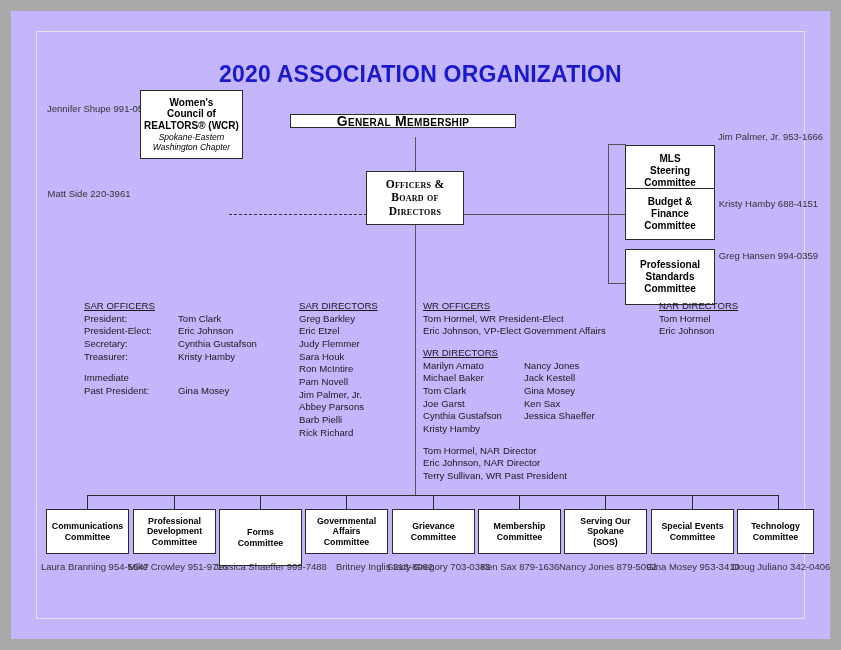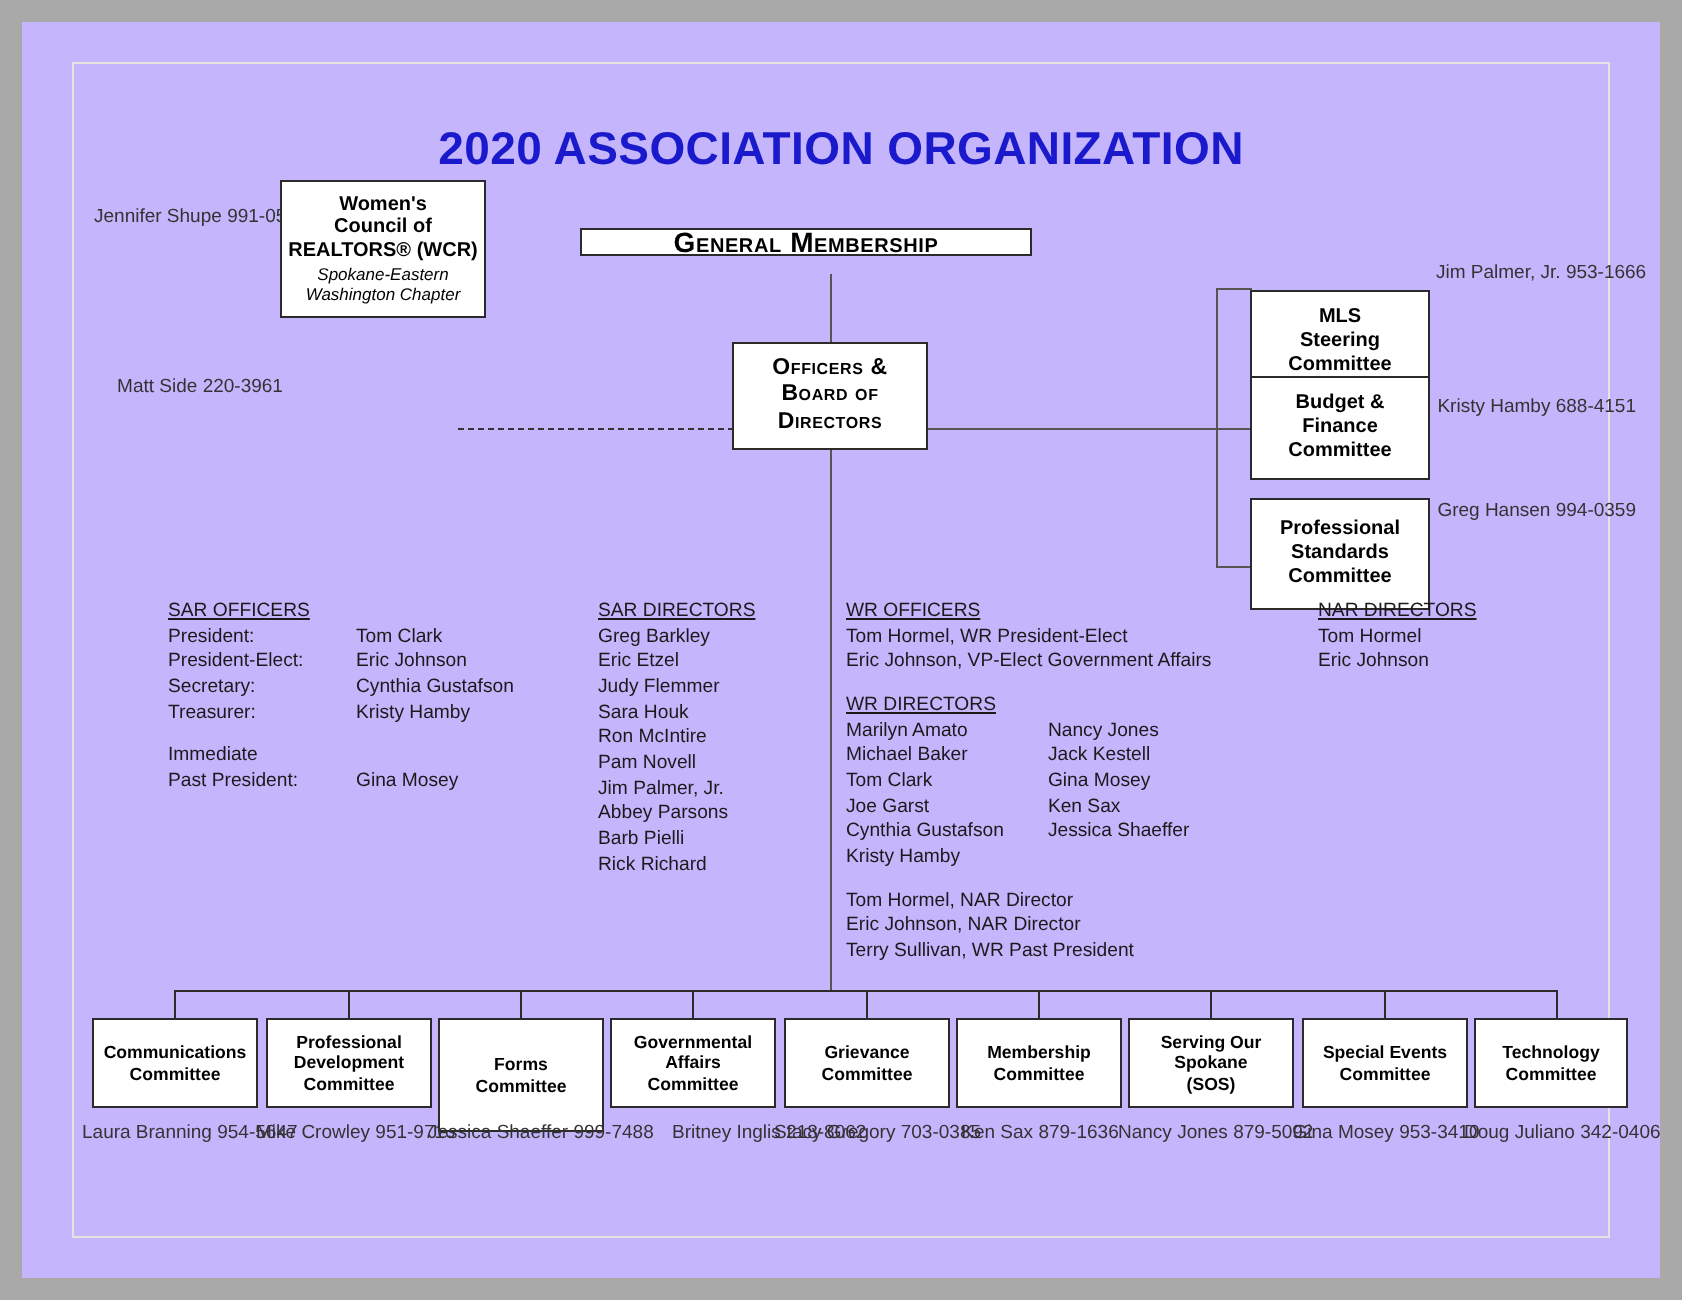--- a/index.html
+++ b/index.html
@@ -112,34 +112,34 @@
       <span class="ln">991-0587</span>
     </div>
     <div class="box" style="left:129px;top:79px;width:103px;height:69px;font-size:10px;">
       <span class="ln">Women's</span>
       <span class="ln">Council of</span>
       <span class="ln">REALTORS® (WCR)</span>
       <span class="sub">Spokane-Eastern</span>
       <span class="sub">Washington Chapter</span>
     </div>
 
-    <div class="contact left" style="left:39px;top:177px;width:100px;">
+    <div class="contact left" style="left:28px;top:177px;width:100px;">
       <span class="ln">Matt Side</span>
       <span class="ln">220-3961</span>
     </div>
 
     <div class="dash" style="left:218px;top:203px;width:148px;"></div>
 
     <div class="box caps" style="left:279px;top:103px;width:226px;height:14px;font-size:14px;">
       <span class="ln">General Membership</span>
     </div>
 
     <div class="vline" style="left:404px;top:126px;height:45px;"></div>
 
-    <div class="box caps" style="left:355px;top:160px;width:98px;height:54px;font-size:11.5px;">
+    <div class="box caps" style="left:355px;top:160px;width:98px;height:54px;font-size:11.5px;font-family:Liberation Serif, serif;">
       <span class="ln">Officers &amp;</span>
       <span class="ln">Board of</span>
       <span class="ln">Directors</span>
     </div>
 
     <div class="vline" style="left:404px;top:214px;height:270px;"></div>
 
     <div class="hline" style="left:453px;top:203px;width:145px;"></div>
     <div class="vline" style="left:597px;top:133px;height:140px;"></div>
     <div class="hline" style="left:597px;top:133px;width:18px;"></div>

